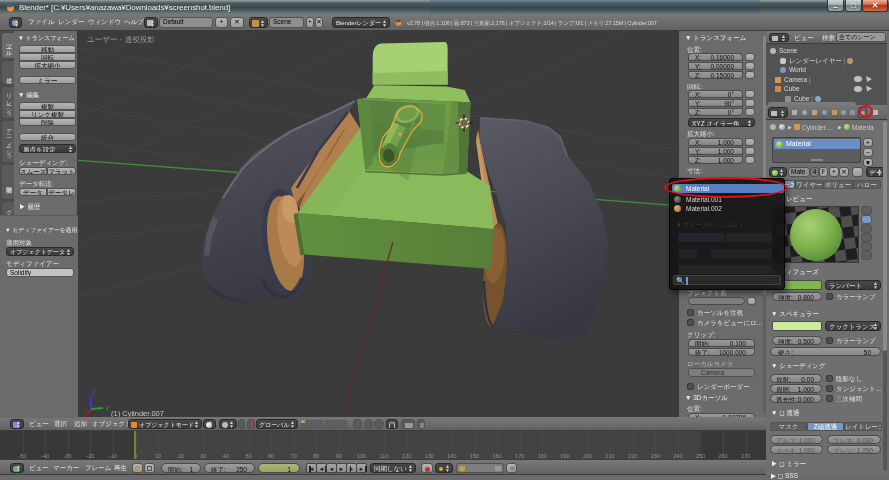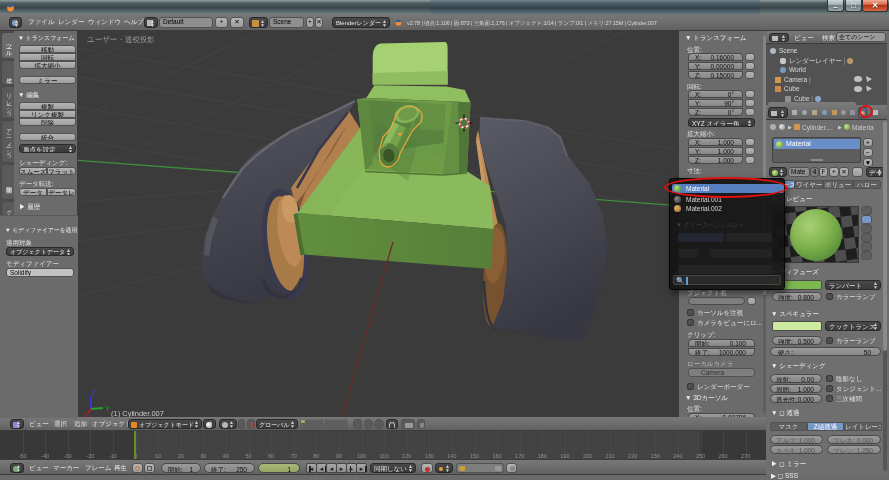--- a/index.html
+++ b/index.html
@@ -60,20 +60,21 @@
 .pbt b{position:absolute;top:2px;width:1.5px;height:5.5px;background:#222;}
 </style></head>
 <body>
 <div id="root">
 
 <div id="titlebar" class="abs">
   <svg class="abs" style="left:5px;top:2px" width="11" height="11" viewBox="0 0 11 11">
         <circle cx="5.5" cy="6" r="3.4" fill="#ff8b2f"></circle>
         <path d="M1 4 L6 2 L9 4 L5 5.5 Z" fill="#2d5d8f"></path>
       </svg>
+  <div class="ttext">Blender* [C:¥Users¥anazawa¥Downloads¥screenshot.blend]</div>
   <div style="position:absolute;left:430px;top:0;width:330px;height:14px;background:linear-gradient(180deg,#5d7382 0%,#3d5260 40%,#2e4150 60%,#587080 100%);opacity:.55"></div>
   <div class="winbtn" id="btnmin" style="left:827px;width:17px;">
         <span style="top:7px">–</span>
       </div>
   <div class="winbtn" id="btnmax" style="left:845px;width:17px;">
         <span>□</span>
       </div>
   <div class="winbtn" id="btnclose" style="left:862px;width:26px;">
         <span>✕</span>
       </div>

